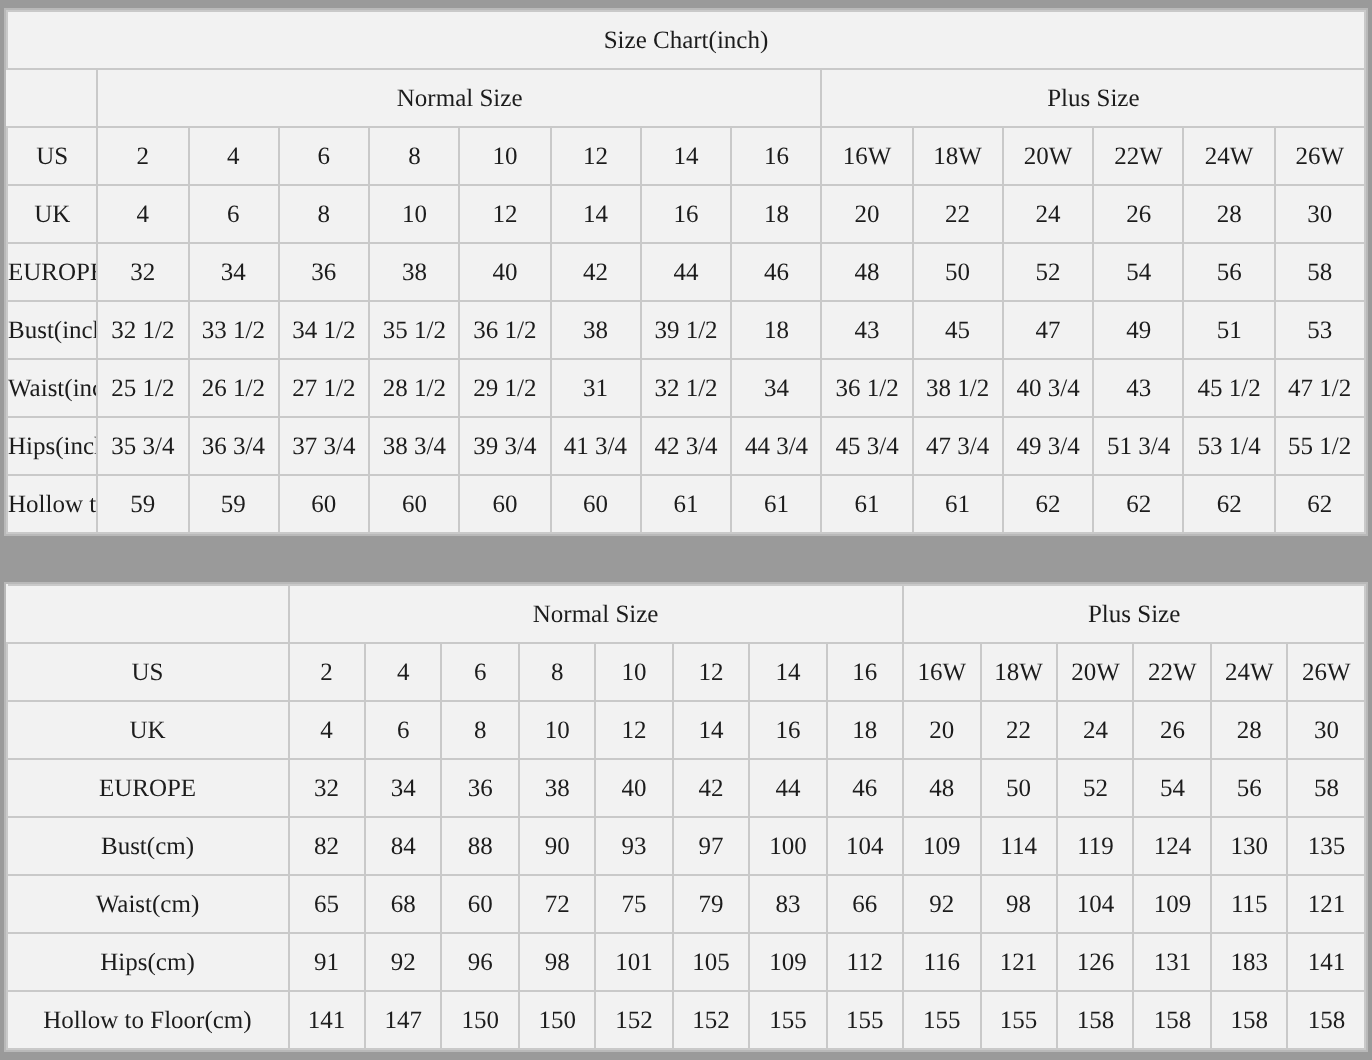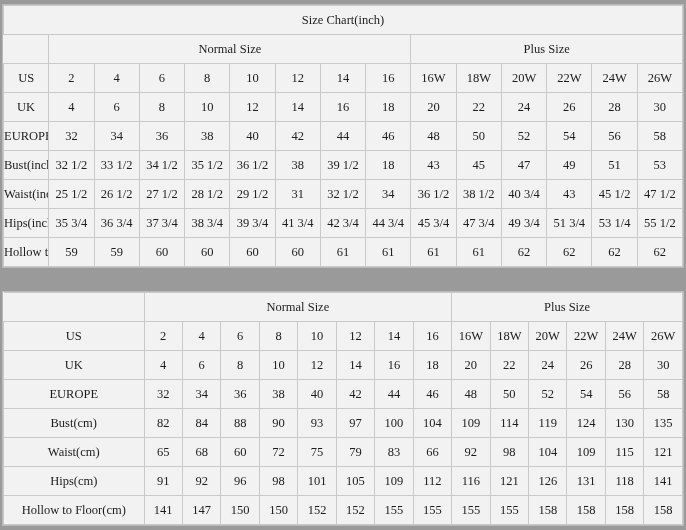--- a/index.html
+++ b/index.html
@@ -321,21 +321,21 @@
         <td class="val">96</td>
         <td class="val">98</td>
         <td class="val">101</td>
         <td class="val">105</td>
         <td class="val">109</td>
         <td class="val">112</td>
         <td class="val">116</td>
         <td class="val">121</td>
         <td class="val">126</td>
         <td class="val">131</td>
-        <td class="val">118</td>
+        <td class="val">183</td>
         <td class="val">141</td>
       </tr>
       <tr class="hollow">
         <td class="rowlabel-wide col-label">Hollow to Floor(cm)</td>
         <td class="val">141</td>
         <td class="val">147</td>
         <td class="val">150</td>
         <td class="val">150</td>
         <td class="val">152</td>
         <td class="val">152</td>

